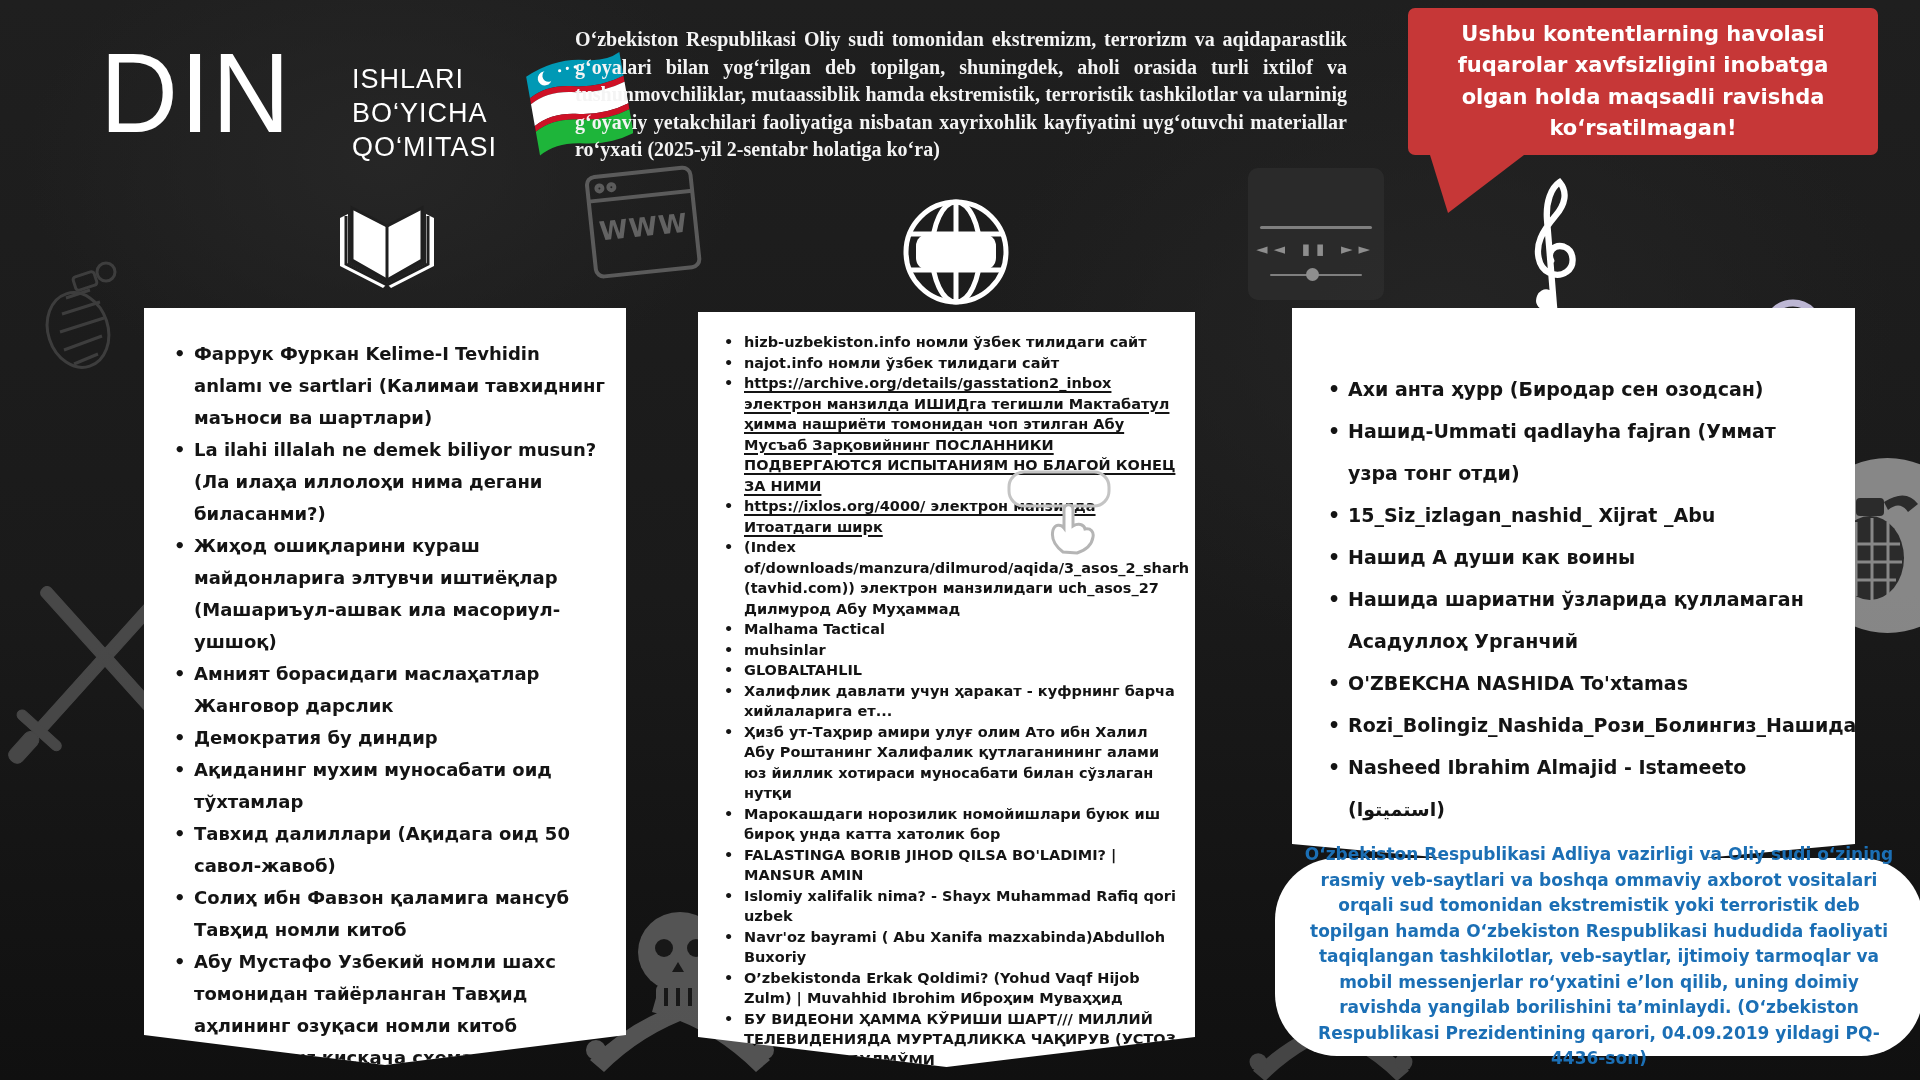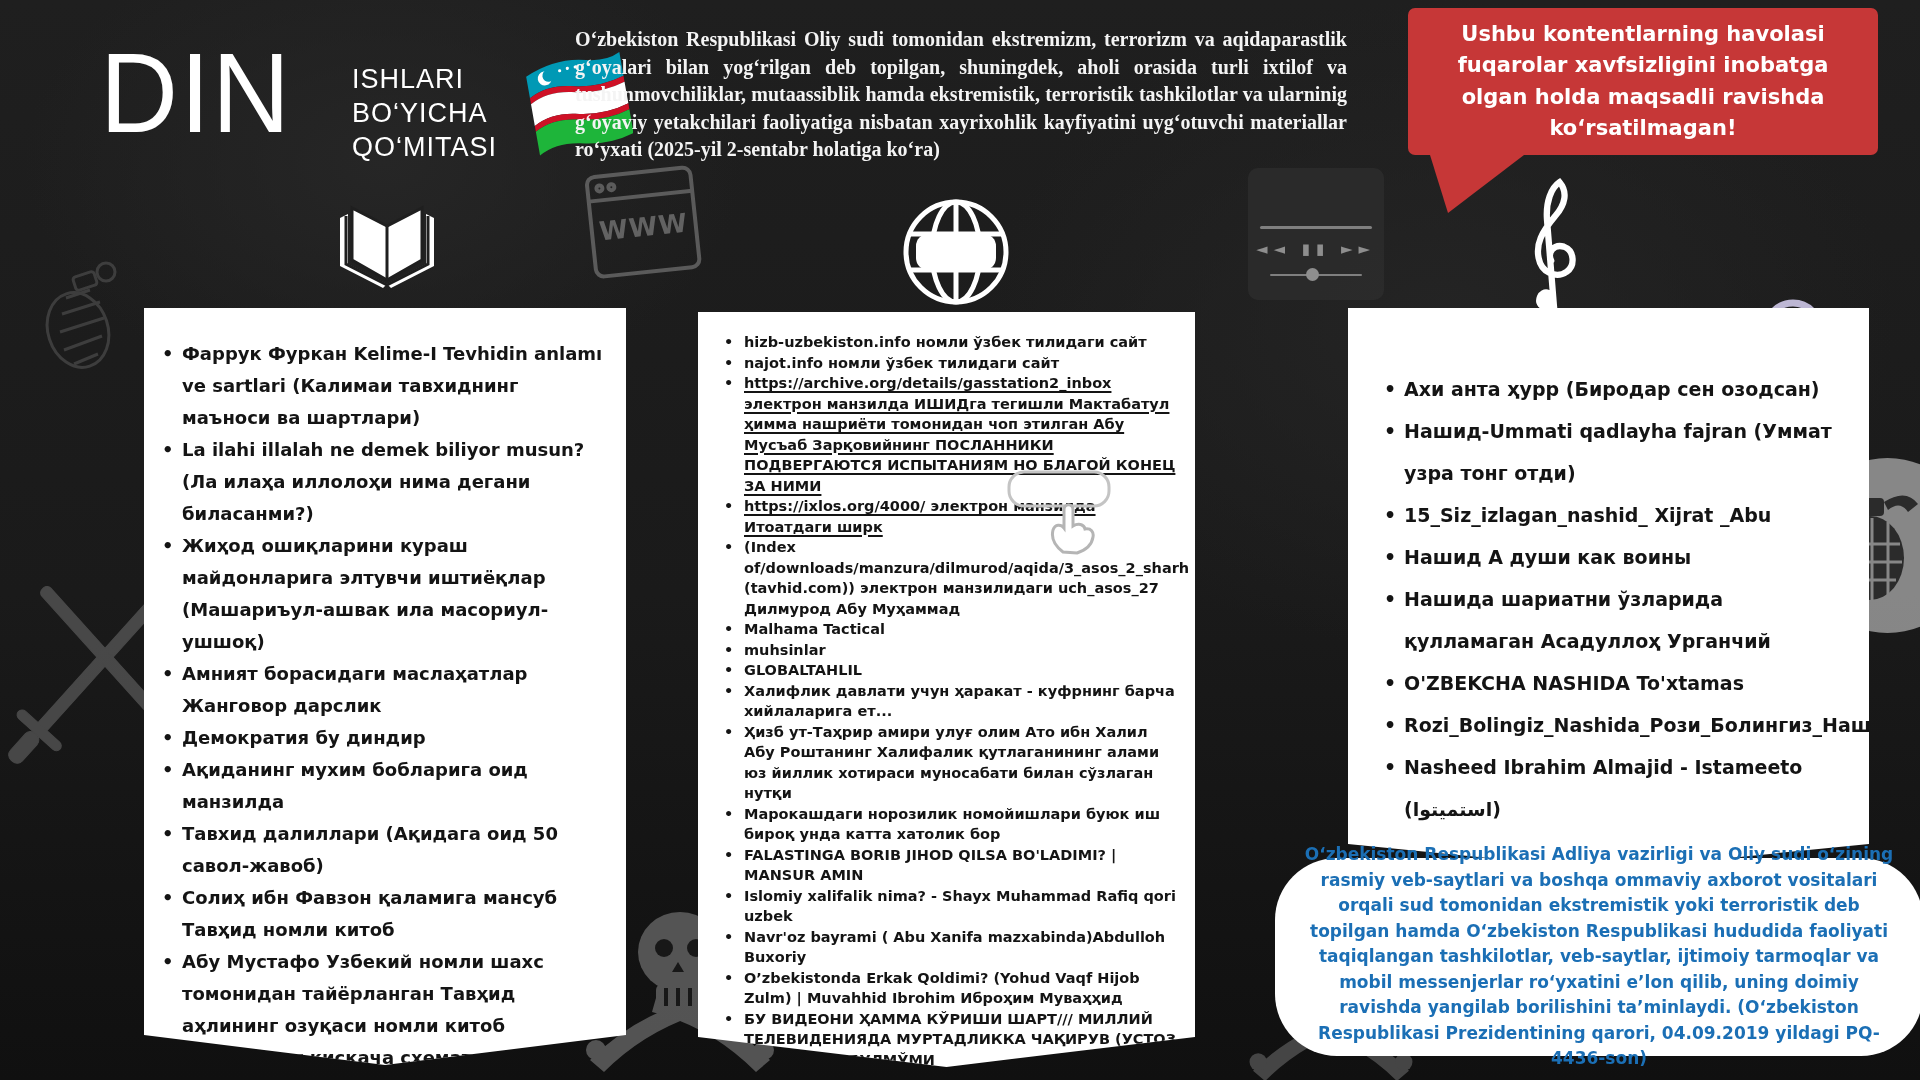--- a/index.html
+++ b/index.html
@@ -33,25 +33,25 @@
 
   
   .panel{background:#ffffff;color:#141414;font-weight:bold;}
   .panel ul{list-style:none;margin:0;padding:0;}
   .panel li{position:relative;padding-left:22px;}
   .panel li::before{content:"•";position:absolute;left:2px;}
   .u{text-decoration:underline;text-decoration-thickness:2px;text-underline-offset:3px;}
 
   .panel-books{left:144px;top:308px;width:482px;height:757px;
      clip-path:polygon(0 0,100% 0,100% calc(100% - 30px),50% 100%,0 calc(100% - 30px));
-     padding:30px 14px 0 16px;box-sizing:border-box;font-size:18px;line-height:32px;}
+     padding:30px 14px 0 28px;box-sizing:border-box;font-size:18px;line-height:32px;}
   .panel-web{left:698px;top:312px;width:497px;height:755px;
      clip-path:polygon(0 0,100% 0,100% calc(100% - 30px),50% 100%,0 calc(100% - 30px));
      padding:20px 14px 0 24px;box-sizing:border-box;font-size:14.5px;line-height:20.5px;}
-  .panel-music{left:1348px;top:308px;width:521px;height:562px;
+  .panel-music{left:1292px;top:308px;width:563px;height:562px;
      clip-path:polygon(0 0,100% 0,100% calc(100% - 26px),50% 100%,0 calc(100% - 26px));
      padding:60px 26px 0 34px;box-sizing:border-box;font-size:19px;line-height:42px;}
 
   
   .footer-note{left:1275px;top:858px;width:648px;height:198px;background:#fff;border-radius:62px;
      display:flex;align-items:center;justify-content:center;box-sizing:border-box;padding:22px 24px;}
   .footer-note-text{color:#1b6fb5;font-weight:bold;font-size:17px;line-height:25.5px;text-align:center;}
 
   
   .deco{pointer-events:none;}
@@ -240,21 +240,21 @@
     <circle cx="13" cy="88" r="5.5" fill="#fff"></circle>
   </svg>
 
   <div class="abs panel panel-books">
     <ul>
         <li>Фаррук Фуркан Kelime-I Tevhidin anlamı ve sartlari (Калимаи тавхиднинг маъноси ва шартлари)</li>
         <li>La ilahi illalah ne demek biliyor musun? (Ла илаҳа иллолоҳи нима дегани биласанми?)</li>
         <li>Жиҳод ошиқларини кураш майдонларига элтувчи иштиёқлар (Машариъул-ашвак ила масориул-ушшоқ)</li>
         <li>Амният борасидаги маслаҳатлар Жанговор дарслик</li>
         <li>Демократия бу диндир</li>
-        <li>Ақиданинг мухим бобларига оид манзилда</li>
+        <li>Ақиданинг мухим муносабати оид тўхтамлар</li>
         <li>Тавхид далиллари (Ақидага оид 50 савол-жавоб)</li>
         <li>Солиҳ ибн Фавзон қаламига мансуб Тавҳид номли китоб</li>
         <li>Абу Мустафо Узбекий номли шахс томонидан тайёрланган Тавҳид аҳлининг озуқаси номли китоб</li>
         <li>Тавҳиднинг қисқача схематик ифодаси номли китоб</li>
       </ul>
   </div>
 
   <div class="abs panel panel-web">
     <ul>
         <li>hizb-uzbekiston.info номли ўзбек тилидаги сайт</li>

